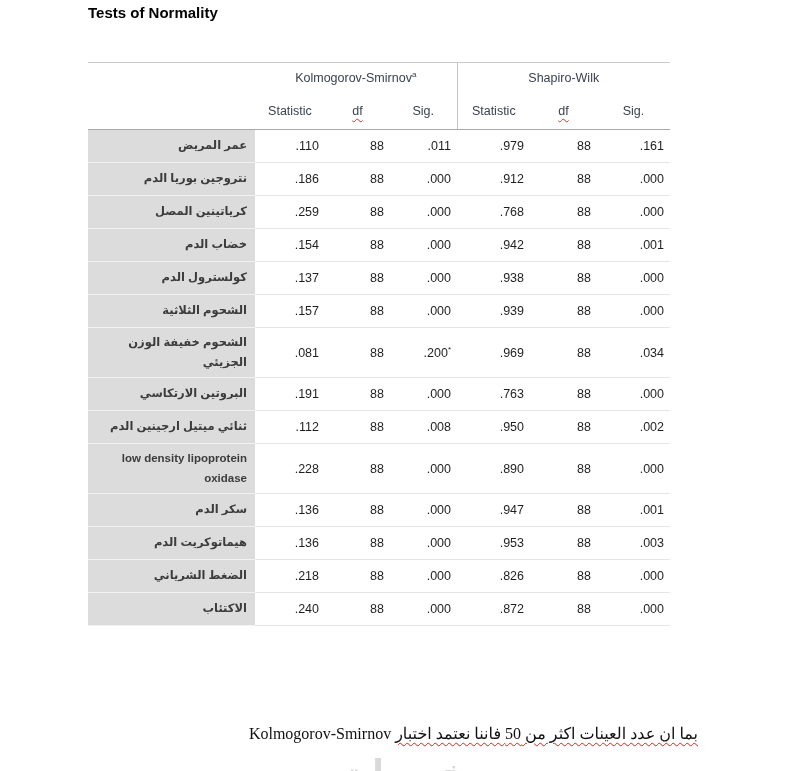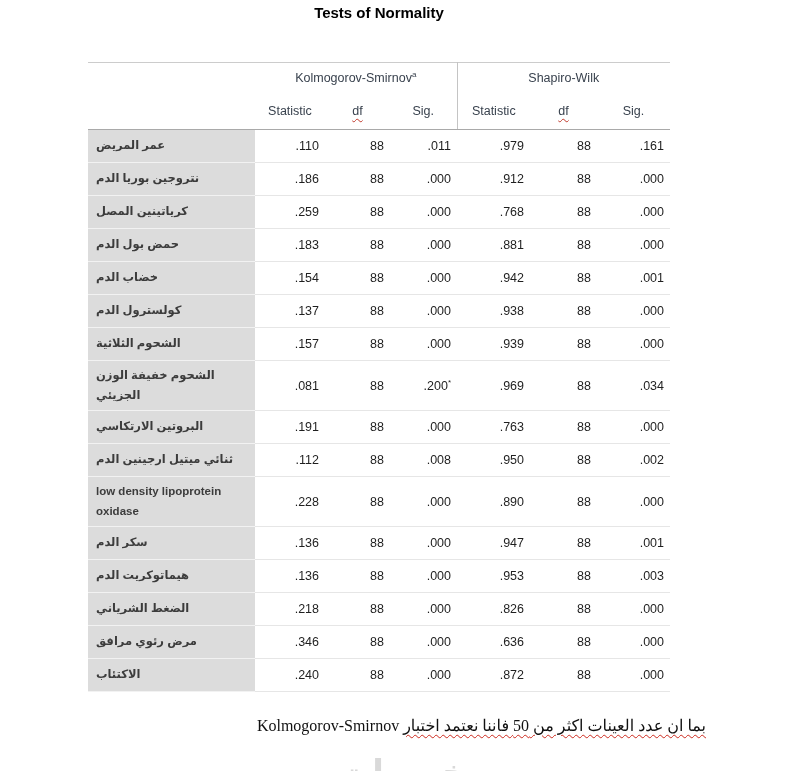--- a/index.html
+++ b/index.html
@@ -13,21 +13,20 @@
     height: 771px;
     background: #ffffff;
     overflow: hidden;
     font-family: "Liberation Sans", "DejaVu Sans", sans-serif;
   }
   .page-title {
     position: absolute;
     top: 4px;
     left: 88px;
     width: 582px;
-    text-align: center;
     font-size: 15px;
     font-weight: bold;
     color: #000000;
   }
   table.normality-table {
     position: absolute;
     top: 30px;
     left: 88px;
     width: 582px;
     border-collapse: collapse;
@@ -58,21 +57,21 @@
   .df-header {
     color: #b03a2e;
     text-decoration: underline wavy #c0392b 1px;
     text-underline-offset: 3px;
   }
   tbody th.row-label {
     background: #dcdcdc;
     font-weight: bold;
     font-size: 11.5px;
     color: #3c3c3c;
-    text-align: left;
+    text-align: right;
     vertical-align: middle;
     padding: 5px 8px;
     border-bottom: 1px solid #f2f2f2;
     line-height: 1.7;
   }
   tbody td.value-cell {
     height: 32px;
     text-align: right;
     vertical-align: middle;
     font-size: 12.5px;
@@ -82,21 +81,21 @@
     background: #ffffff;
   }
   sup {
     font-size: 8px;
     line-height: 0;
   }
   .footnote {
     position: absolute;
     top: 712px;
     right: 97px;
-    margin: 4px;
+    margin: 12px;
     direction: rtl;
     font-family: "Liberation Serif", "DejaVu Serif", serif;
     font-size: 16px;
     color: #111111;
     white-space: nowrap;
   }
   .footnote-arabic {
     text-decoration: underline wavy #cc2a1e 1px;
     text-underline-offset: 3px;
   }
@@ -172,29 +171,20 @@
         <tr>
           <th class="row-label" dir="auto">كرياتينين المصل</th>
           <td class="value-cell">.259</td>
           <td class="value-cell">88</td>
           <td class="value-cell">.000</td>
           <td class="value-cell">.768</td>
           <td class="value-cell">88</td>
           <td class="value-cell">.000</td>
         </tr>
         <tr>
-          <th class="row-label" dir="auto">حمض بول الدم</th>
-          <td class="value-cell">.183</td>
-          <td class="value-cell">88</td>
-          <td class="value-cell">.000</td>
-          <td class="value-cell">.881</td>
-          <td class="value-cell">88</td>
-          <td class="value-cell">.000</td>
-        </tr>
-        <tr>
           <th class="row-label" dir="auto">خضاب الدم</th>
           <td class="value-cell">.154</td>
           <td class="value-cell">88</td>
           <td class="value-cell">.000</td>
           <td class="value-cell">.942</td>
           <td class="value-cell">88</td>
           <td class="value-cell">.001</td>
         </tr>
         <tr>
           <th class="row-label" dir="auto">كولسترول الدم</th>
@@ -271,29 +261,20 @@
         <tr>
           <th class="row-label" dir="auto">الضغط الشرياني</th>
           <td class="value-cell">.218</td>
           <td class="value-cell">88</td>
           <td class="value-cell">.000</td>
           <td class="value-cell">.826</td>
           <td class="value-cell">88</td>
           <td class="value-cell">.000</td>
         </tr>
         <tr>
-          <th class="row-label" dir="auto">مرض رئوي مرافق</th>
-          <td class="value-cell">.346</td>
-          <td class="value-cell">88</td>
-          <td class="value-cell">.000</td>
-          <td class="value-cell">.636</td>
-          <td class="value-cell">88</td>
-          <td class="value-cell">.000</td>
-        </tr>
-        <tr>
           <th class="row-label" dir="auto">الاكتئاب</th>
           <td class="value-cell">.240</td>
           <td class="value-cell">88</td>
           <td class="value-cell">.000</td>
           <td class="value-cell">.872</td>
           <td class="value-cell">88</td>
           <td class="value-cell">.000</td>
         </tr>
       </tbody>
   </table>

